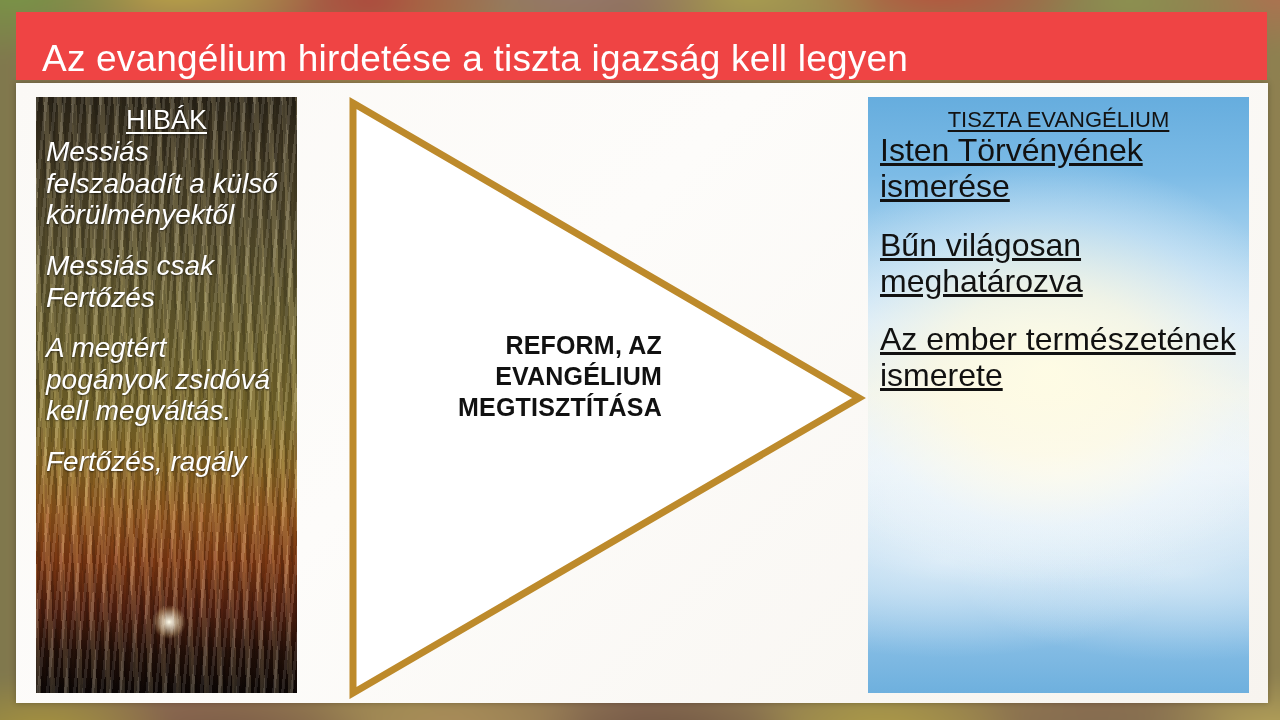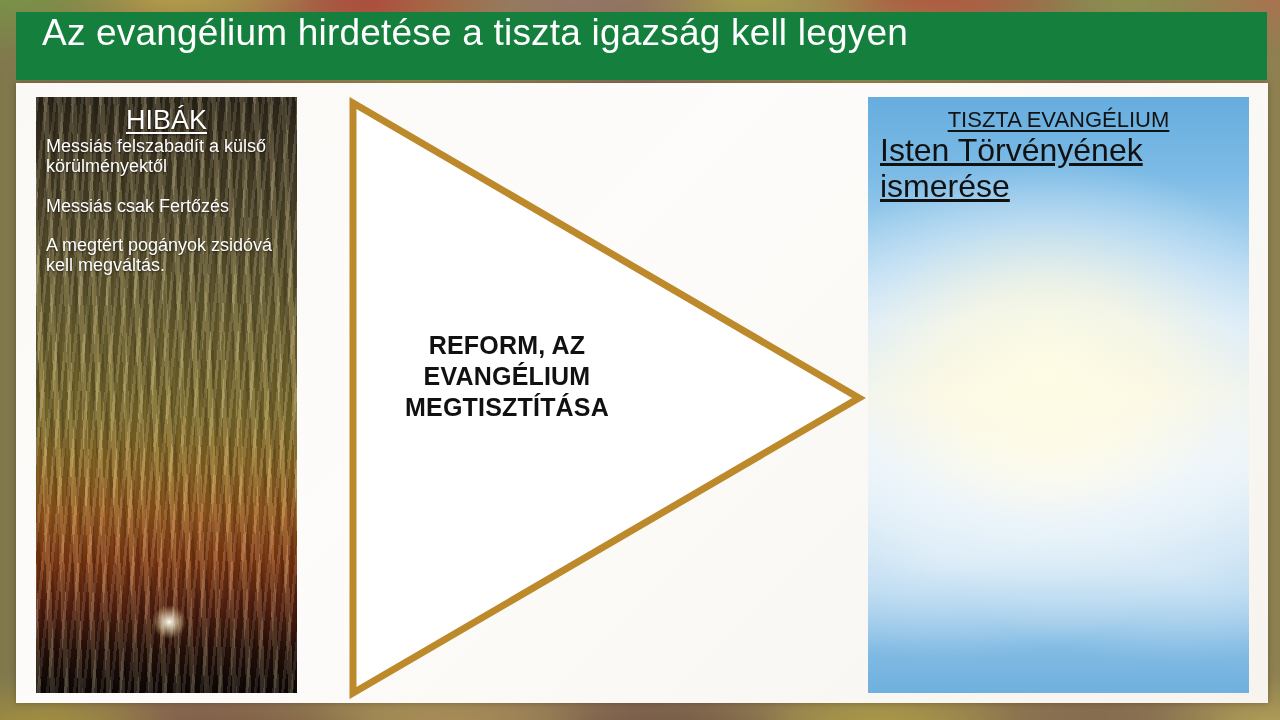--- a/index.html
+++ b/index.html
@@ -52,23 +52,23 @@
     box-shadow: 0 0 6px rgba(0,0,0,.25);
   }
 
   
   .title-bar {
     position: absolute;
     left: 16px;
     top: 12px;
     width: 1251px;
     height: 68px;
-    background: #15803d;
+    background: #ef4444;
     display: flex;
-    align-items: flex-start;
+    align-items: flex-end;
   }
   .title-text {
     color: #ffffff;
     font-size: 37px;
     font-weight: 400;
     letter-spacing: .2px;
     padding-left: 26px;
     white-space: nowrap;
     font-family: "Liberation Sans", sans-serif;
   }
@@ -172,21 +172,21 @@
     line-height: 1.13;
     margin: 0;
   }
 
   .left-card .card-text {
     padding: 8px 10px 0 10px;
     color: #ffffff;
     text-shadow: 0 1px 2px rgba(0,0,0,.55);
   }
   .left-card .card-heading { font-size: 27px; }
-  .left-card .card-line    { font-size: 18px; margin-bottom: 19px; }
+  .left-card .card-line    { font-size: 28px; margin-bottom: 19px; font-style: italic; }
   .left-card .card-line:first-of-type { margin-top: 0px; }
 
   .right-card .card-text {
     padding: 10px 12px 0 12px;
     color: #111111;
   }
   .right-card .card-heading { font-size: 22px; color:#131313; }
   .right-card .card-line    { font-size: 32px; margin-bottom: 22px; text-decoration: underline; }
 
   
@@ -197,21 +197,21 @@
     width: 522px;
     height: 604px;
   }
   .triangle-wrap svg { display: block; }
 
   .triangle-label {
     position: absolute;
     left: 352px;
     top: 330px;
     width: 310px;
-    text-align: center;
+    text-align: right;
     font-size: 25px;
     font-weight: bold;
     line-height: 1.24;
     color: #111111;
     letter-spacing: .2px;
     white-space: pre-line;
   }
 </style>
 </head>
 <body>
@@ -227,33 +227,36 @@
   </div>
 
   <div class="left-card">
     <div class="sky"></div>
     <div class="grain"></div>
     <div class="card-text">
       <p class="card-heading">HIBÁK</p>
       <p class="card-line">Messiás felszabadít a külső körülményektől</p>
       <p class="card-line">Messiás csak Fertőzés</p>
       <p class="card-line">A megtért pogányok zsidóvá kell megváltás.</p>
+      <p class="card-line">Fertőzés, ragály</p>
     </div>
   </div>
 
   <div class="triangle-wrap">
     <svg width="522" height="604" viewBox="0 0 522 604">
       <polygon points="8,8 514,303 8,598" fill="#ffffff" stroke="#BD8A2B" stroke-width="7" stroke-linejoin="miter"></polygon>
     </svg>
   </div>
   <div class="triangle-label">REFORM, AZ
 EVANGÉLIUM
 MEGTISZTÍTÁSA</div>
 
   <div class="right-card">
     <div class="sky"></div>
     <div class="card-text">
       <p class="card-heading">TISZTA EVANGÉLIUM</p>
       <p class="card-line">Isten Törvényének ismerése</p>
+      <p class="card-line">Bűn világosan meghatározva</p>
+      <p class="card-line">Az ember természetének ismerete</p>
     </div>
   </div>
 
 </div>
 
 </body></html>

